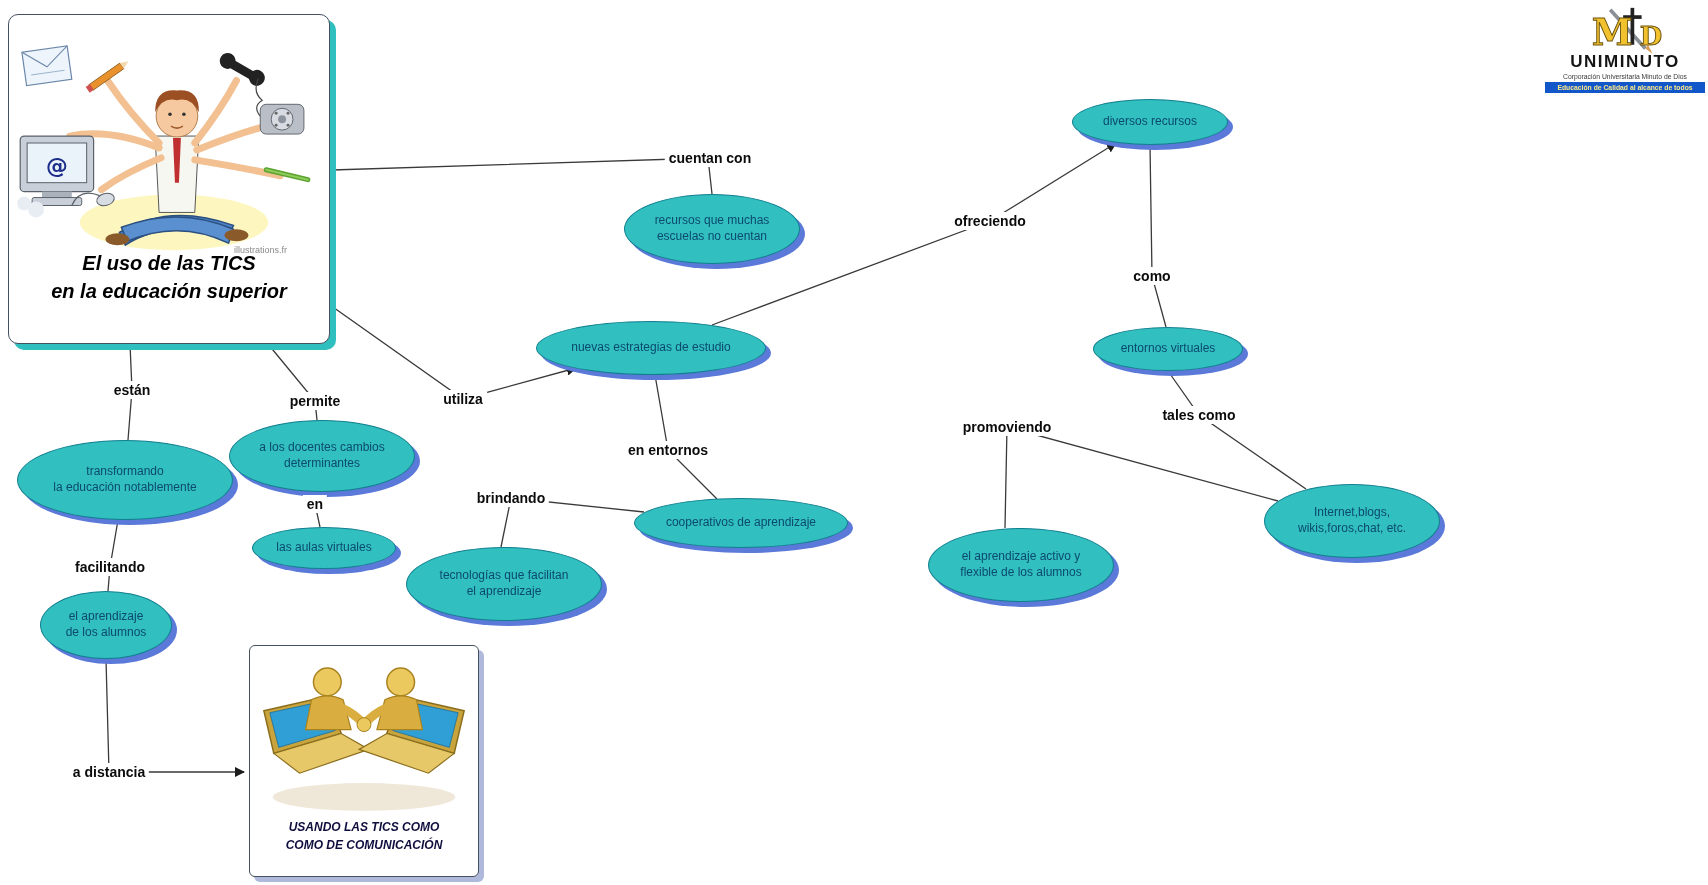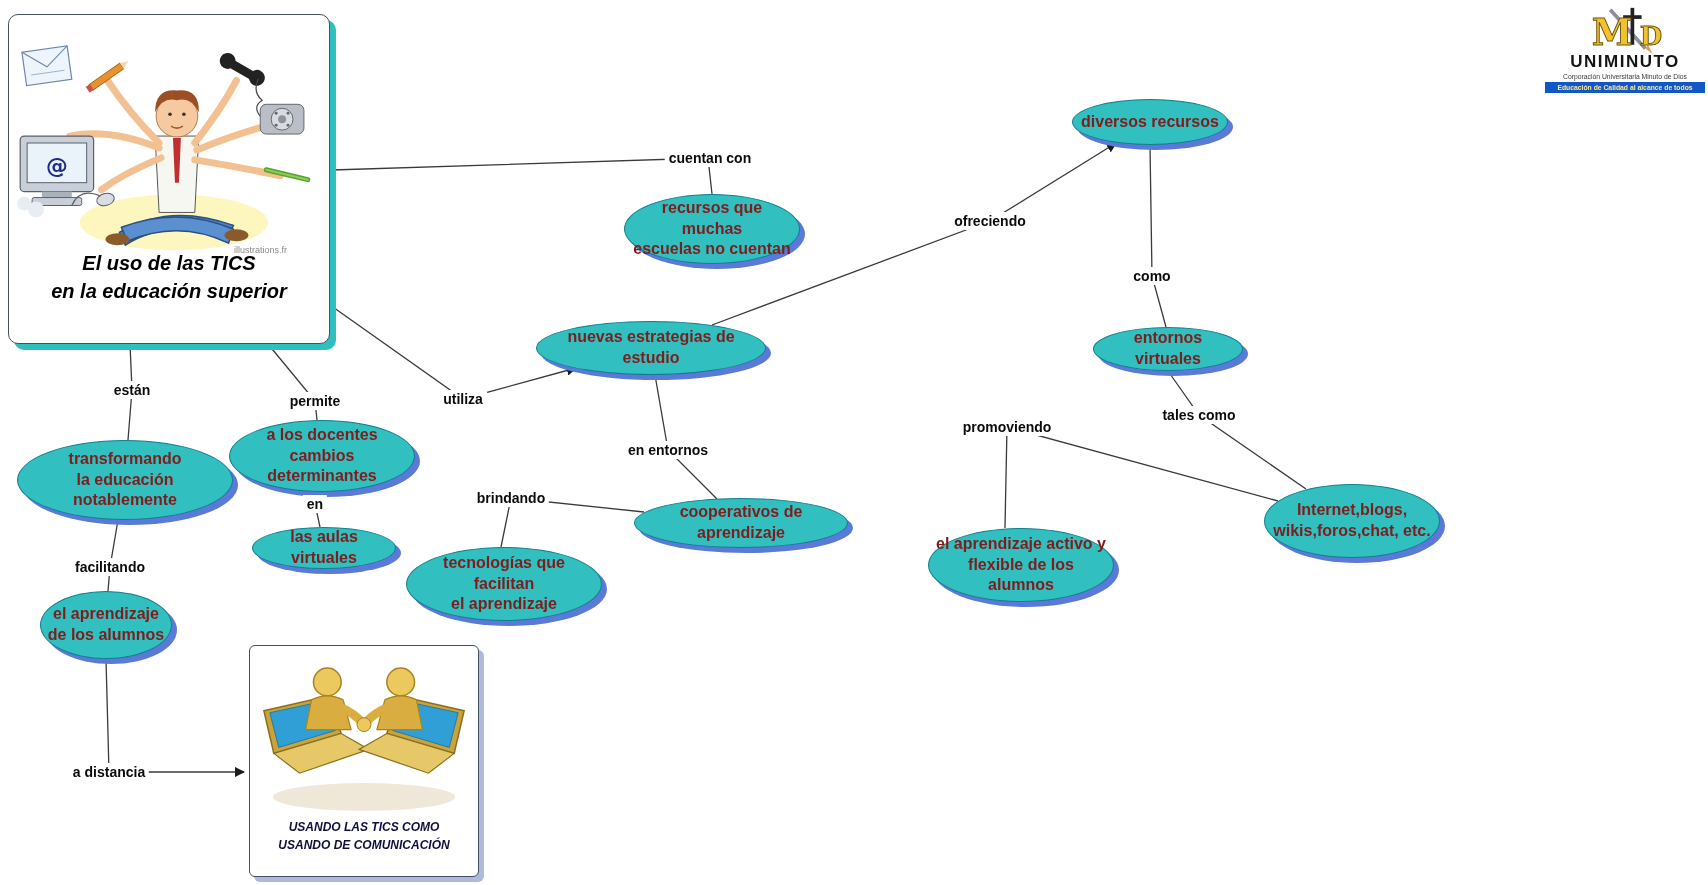--- a/index.html
+++ b/index.html
@@ -9,21 +9,21 @@
 
   .wires { position:absolute; left:0; top:0; width:100%; height:100%; z-index:1; }
   .wires polyline { fill:none; stroke:#3a3a3a; stroke-width:1.3; }
 
   .node {
     position:absolute; z-index:2;
     display:flex; align-items:center; justify-content:center;
     text-align:center; border-radius:50%;
     background:#31bfbf; border:1px solid #117f8f;
     box-shadow:5px 5px 0 #5b79d9;
-    color:#7f1d1d; font-weight:bold; font-size:16px; line-height:1.3;
+    color:#0c4a6e; font-weight:normal; font-size:12px; line-height:1.3;
     white-space:pre-line; padding:2px 6px; cursor:default;
   }
 
   .link-label {
     position:absolute; z-index:3; transform:translate(-50%,-50%);
     background:#ffffff; color:#0b0b0b; font-weight:bold; font-size:14px;
     padding:1px 4px; white-space:nowrap;
   }
 
   .img-node { position:absolute; z-index:2; background:#ffffff; border:1.5px solid #44515e; }
@@ -178,21 +178,21 @@
       <circle cx="78" cy="26" r="14" fill="#ecc95f" stroke="#a8821f" stroke-width="1.5"></circle>
       <path d="M62,44 Q78,36 94,44 L102,74 L56,74 z" fill="#d9ad3f" stroke="#a8821f" stroke-width="1.2"></path>
       <path d="M92,52 Q106,58 114,68" stroke="#d9ad3f" stroke-width="9" stroke-linecap="round" fill="none"></path>
       <circle cx="152" cy="26" r="14" fill="#ecc95f" stroke="#a8821f" stroke-width="1.5"></circle>
       <path d="M136,44 Q152,36 168,44 L174,74 L128,74 z" fill="#d9ad3f" stroke="#a8821f" stroke-width="1.2"></path>
       <path d="M138,52 Q124,58 116,68" stroke="#d9ad3f" stroke-width="9" stroke-linecap="round" fill="none"></path>
       <circle cx="115" cy="69" r="7" fill="#ecc95f" stroke="#a8821f" stroke-width="1"></circle>
     </svg>
     <div class="caption cap-sm">
       <div>USANDO LAS TICS COMO</div>
-      <div>USANDO DE COMUNICACIÓN</div>
+      <div>COMO DE COMUNICACIÓN</div>
     </div>
   </div>
 
   <div class="logo">
     <svg class="logo-mark" viewBox="0 0 160 52" xmlns="http://www.w3.org/2000/svg">
       <g transform="translate(80,0)">
         <line x1="-16" y1="4" x2="22" y2="46" stroke="#8a8f98" stroke-width="4"></line>
         <path d="M22,46 L30,52 L25,42 z" fill="#d9a05a"></path>
         <rect x="6" y="2" width="4" height="40" fill="#222"></rect>
         <rect x="-2" y="10" width="20" height="4" fill="#222"></rect>

